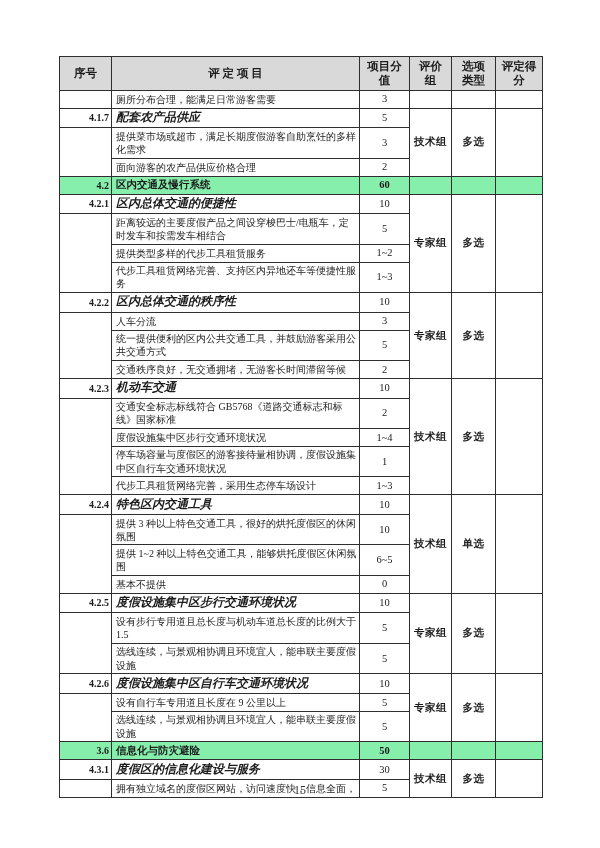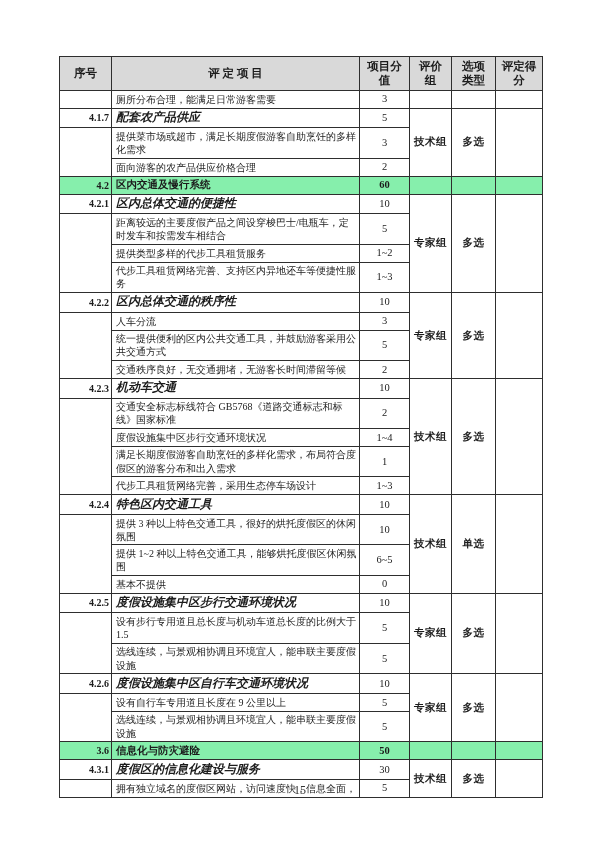--- a/index.html
+++ b/index.html
@@ -179,21 +179,21 @@
     <tr class="detail">
       <td class="c-no" rowspan="4"></td>
       <td class="c-item">交通安全标志标线符合 GB5768《道路交通标志和标线》国家标准</td>
       <td class="c-score">2</td>
     </tr>
     <tr class="detail">
       <td class="c-item">度假设施集中区步行交通环境状况</td>
       <td class="c-score">1~4</td>
     </tr>
     <tr class="detail">
-      <td class="c-item">满足长期度假游客自助烹饪的多样化需求，布局符合度假区的游客分布和出入需求</td>
+      <td class="c-item">停车场容量与度假区的游客接待量相协调，度假设施集中区自行车交通环境状况</td>
       <td class="c-score">1</td>
     </tr>
     <tr class="detail">
       <td class="c-item">代步工具租赁网络完善，采用生态停车场设计</td>
       <td class="c-score">1~3</td>
     </tr>
     <tr class="subhead">
       <td class="c-no">4.2.4</td>
       <td class="c-item">特色区内交通工具</td>
       <td class="c-score">10</td>

